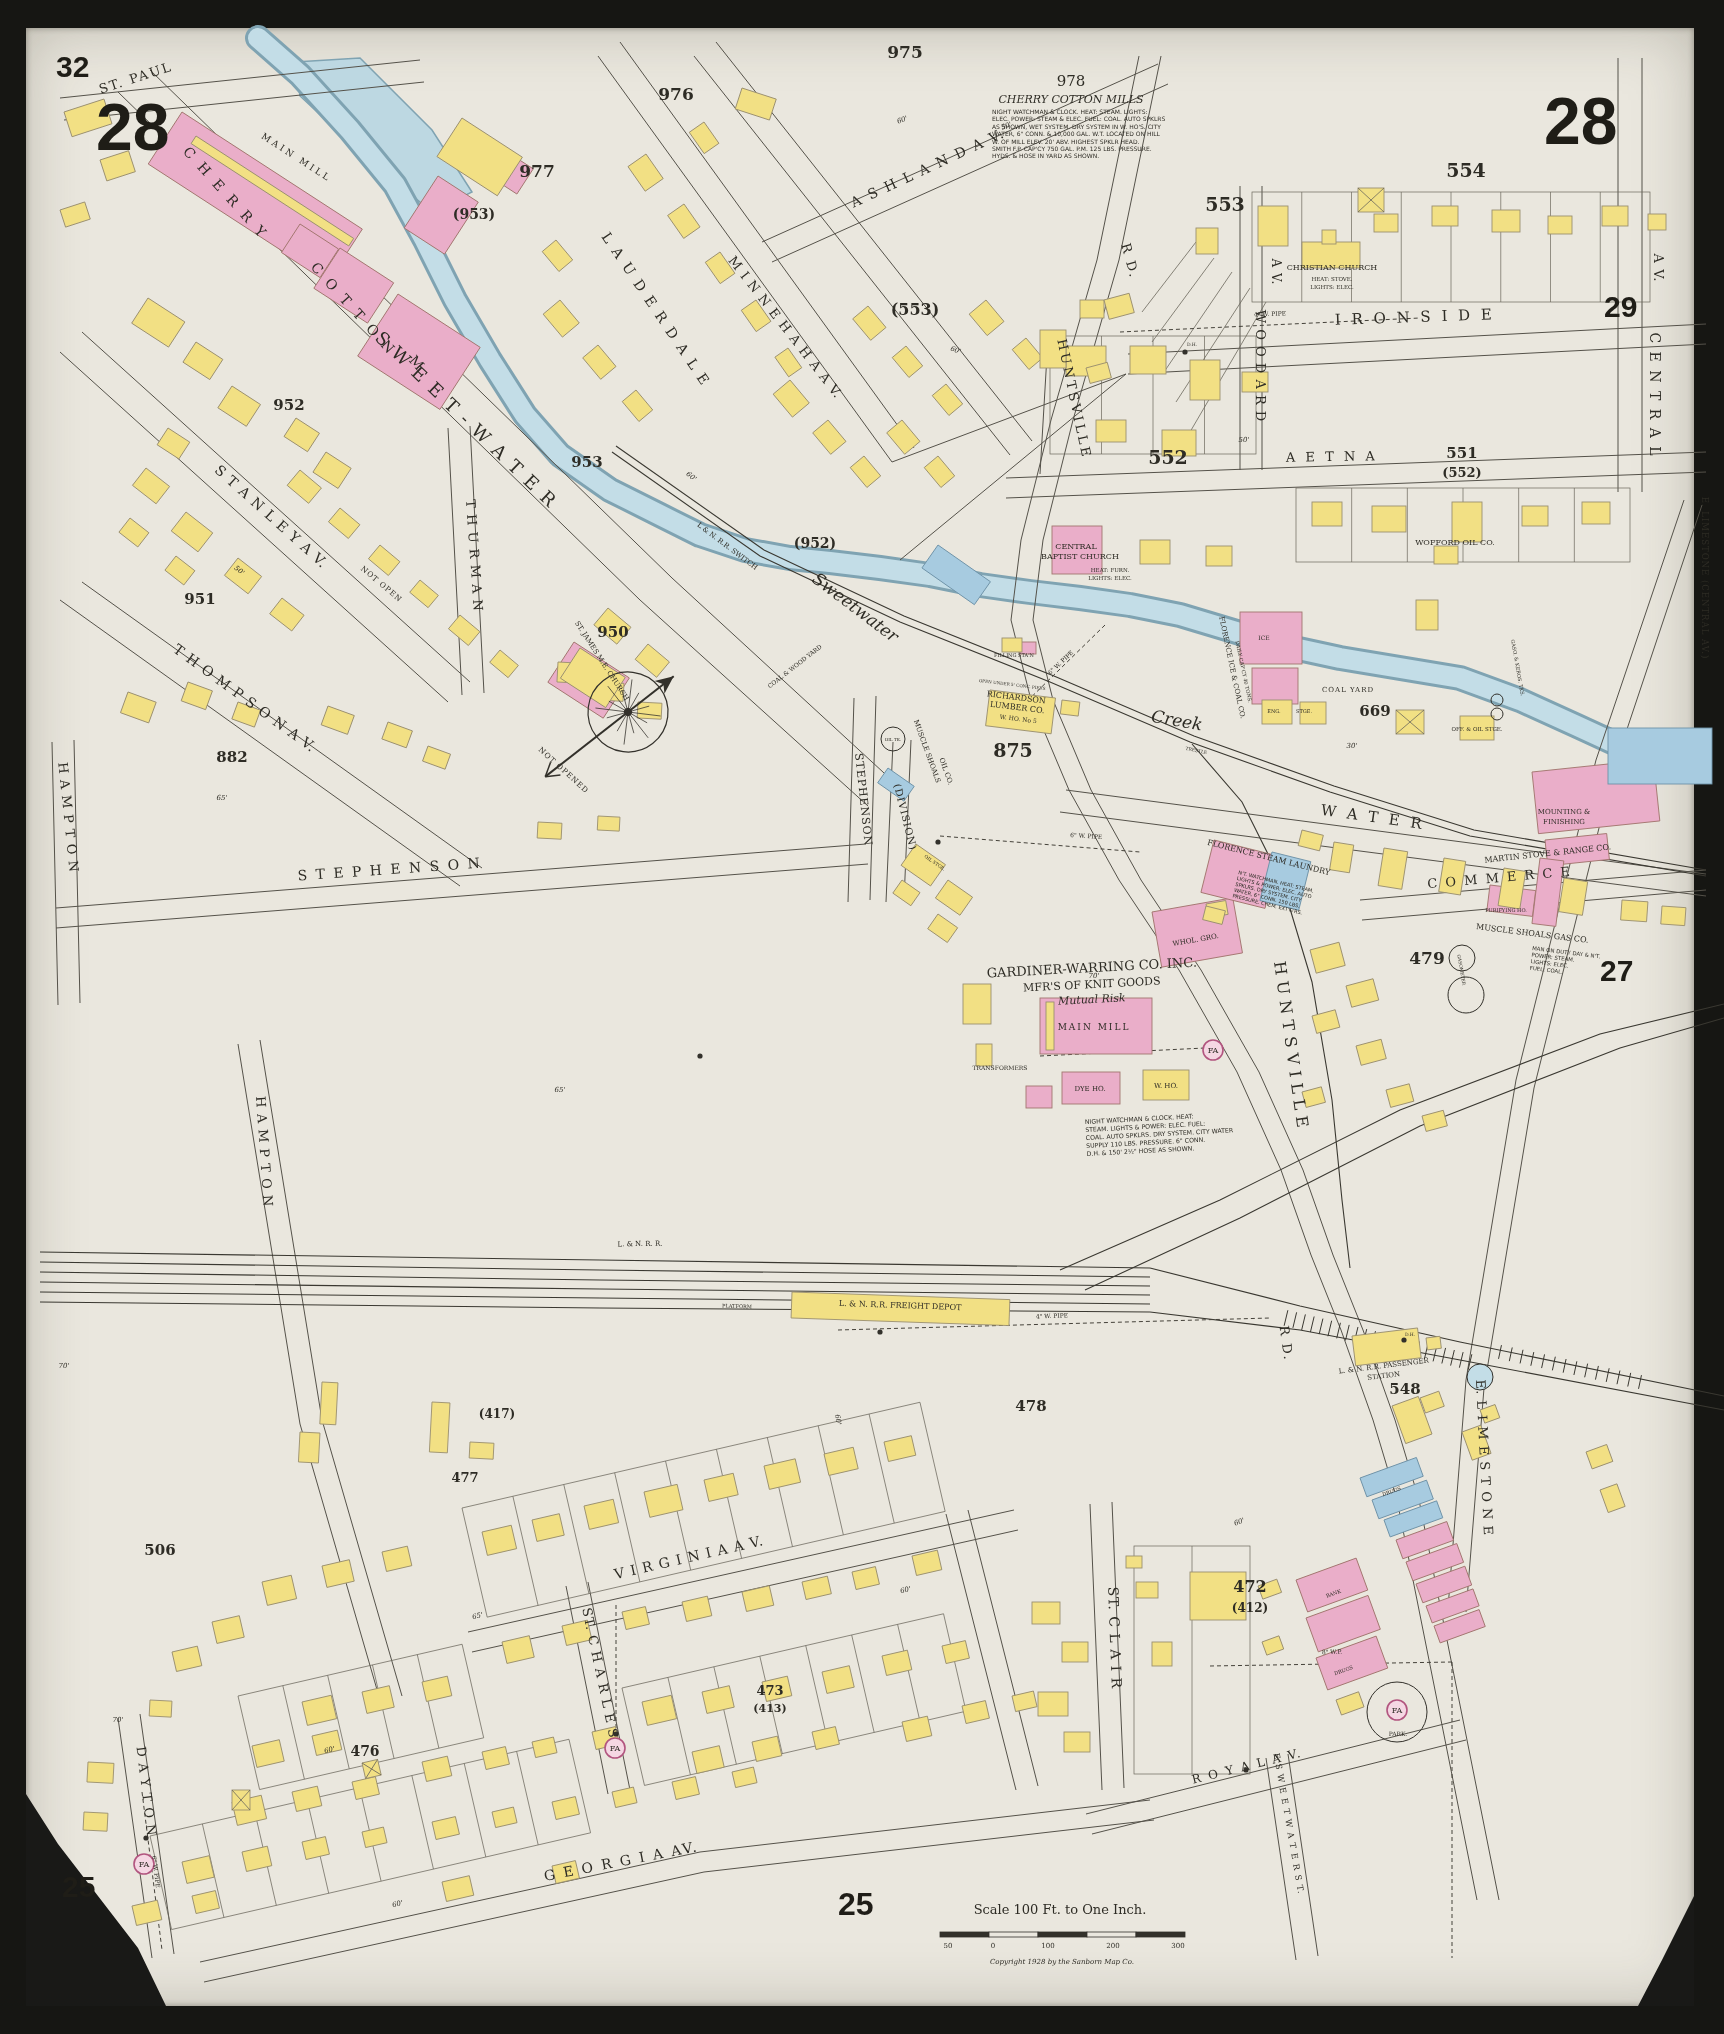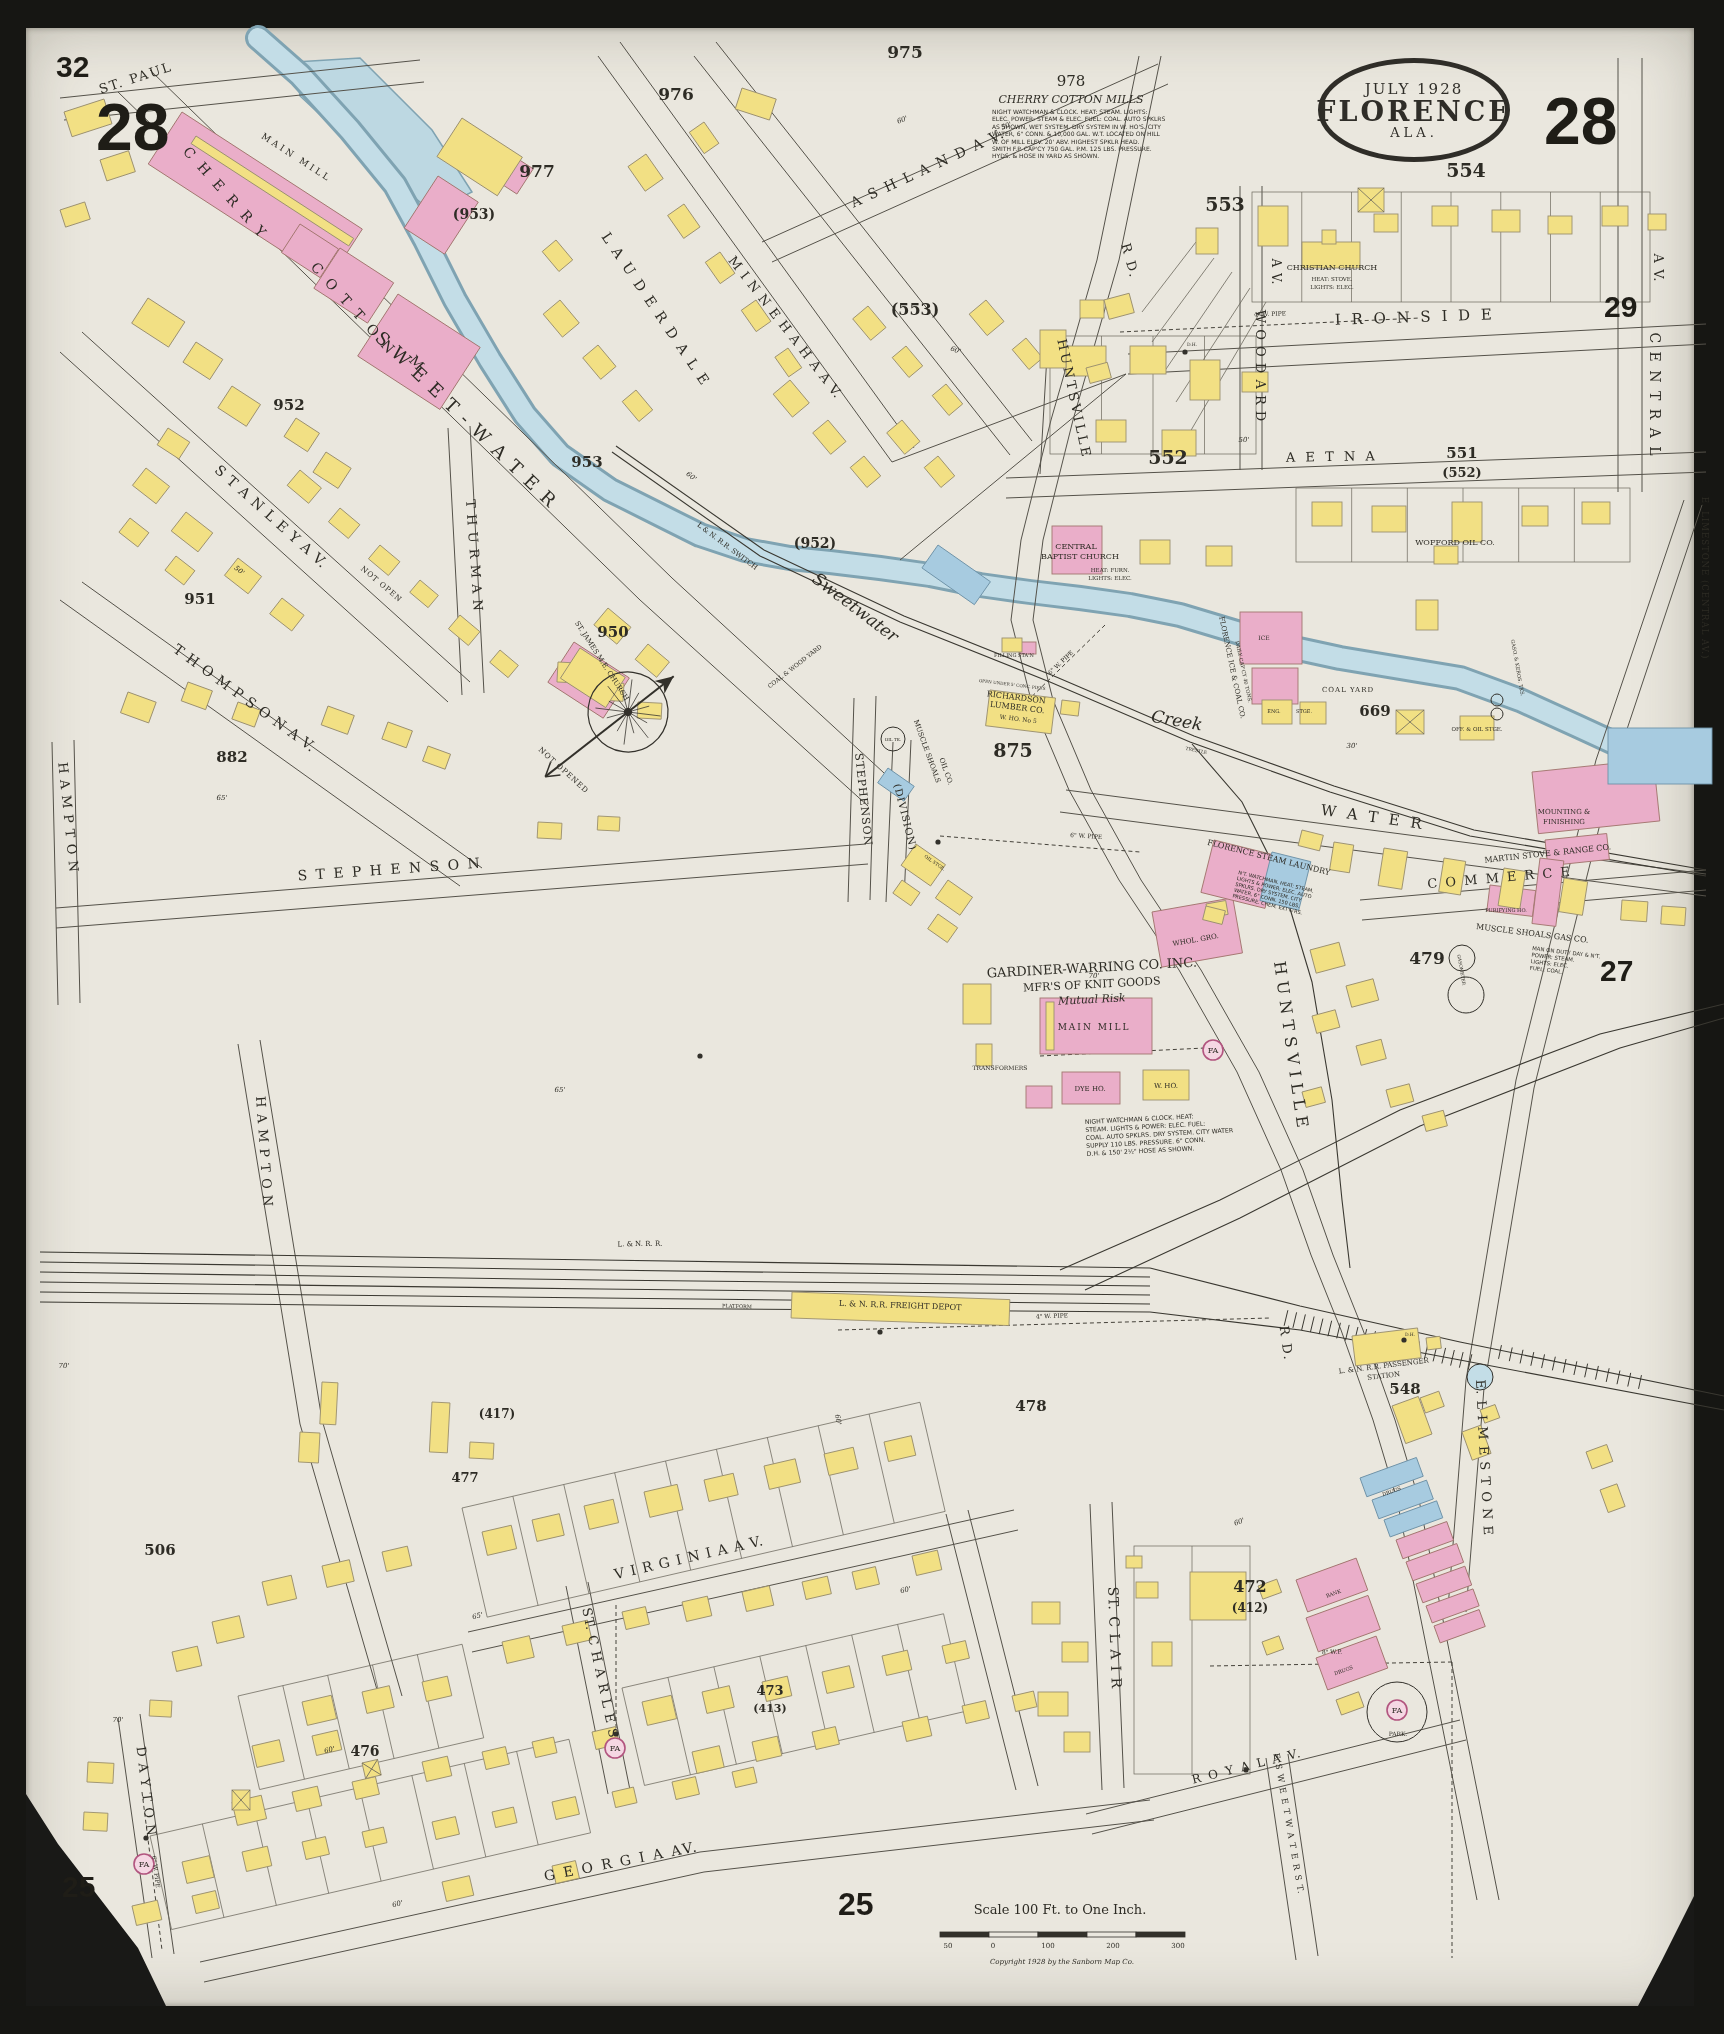--- a/index.html
+++ b/index.html
@@ -1005,25 +1005,20 @@
       <rect x="1136" y="1932" width="49" height="5" fill="#33312b" stroke="#33312b" stroke-width="0.8"></rect>
       <text x="948" y="1948" text-anchor="middle" font-size="7" font-family="DejaVu Serif, serif">50</text>
       <text x="993" y="1948" text-anchor="middle" font-size="7" font-family="DejaVu Serif, serif">0</text>
       <text x="1048" y="1948" text-anchor="middle" font-size="7" font-family="DejaVu Serif, serif">100</text>
       <text x="1113" y="1948" text-anchor="middle" font-size="7" font-family="DejaVu Serif, serif">200</text>
       <text x="1178" y="1948" text-anchor="middle" font-size="7" font-family="DejaVu Serif, serif">300</text>
       <text x="1062" y="1964" text-anchor="middle" font-size="7" font-style="italic" font-family="DejaVu Serif, serif" fill="#4a473f">Copyright 1928 by the Sanborn Map Co.</text>
       <polygon points="26,1794 58,1844 138,1948 166,2006 26,2006" fill="#191917"></polygon>
       <polygon points="1694,1896 1662,1960 1638,2006 1694,2006" fill="#191917"></polygon>
     </svg>
-  <div id="titleOval">
-    <span class="t-date">JULY 1928</span>
-    <span class="t-city">FLORENCE</span>
-    <span class="t-state">ALA.</span>
-  </div>
 <div class="bignum" style="left: 96px; top: 94px; font-size: 66px;">28</div>
     <div class="bignum" style="left: 1544px; top: 88px; font-size: 66px;">28</div>
     <div class="bignum" style="left: 56px; top: 52px; font-size: 30px;">32</div>
     <div class="bignum" style="left: 1604px; top: 292px; font-size: 30px; text-align: center;">29</div>
     <div class="bignum" style="left: 1600px; top: 956px; font-size: 30px;">27</div>
     <div class="bignum" style="left: 62px; top: 1872px; font-size: 30px;">25</div>
     <div class="bignum" style="left: 838px; top: 1888px; font-size: 32px;">25</div>
   </div>
 
 </body></html>

